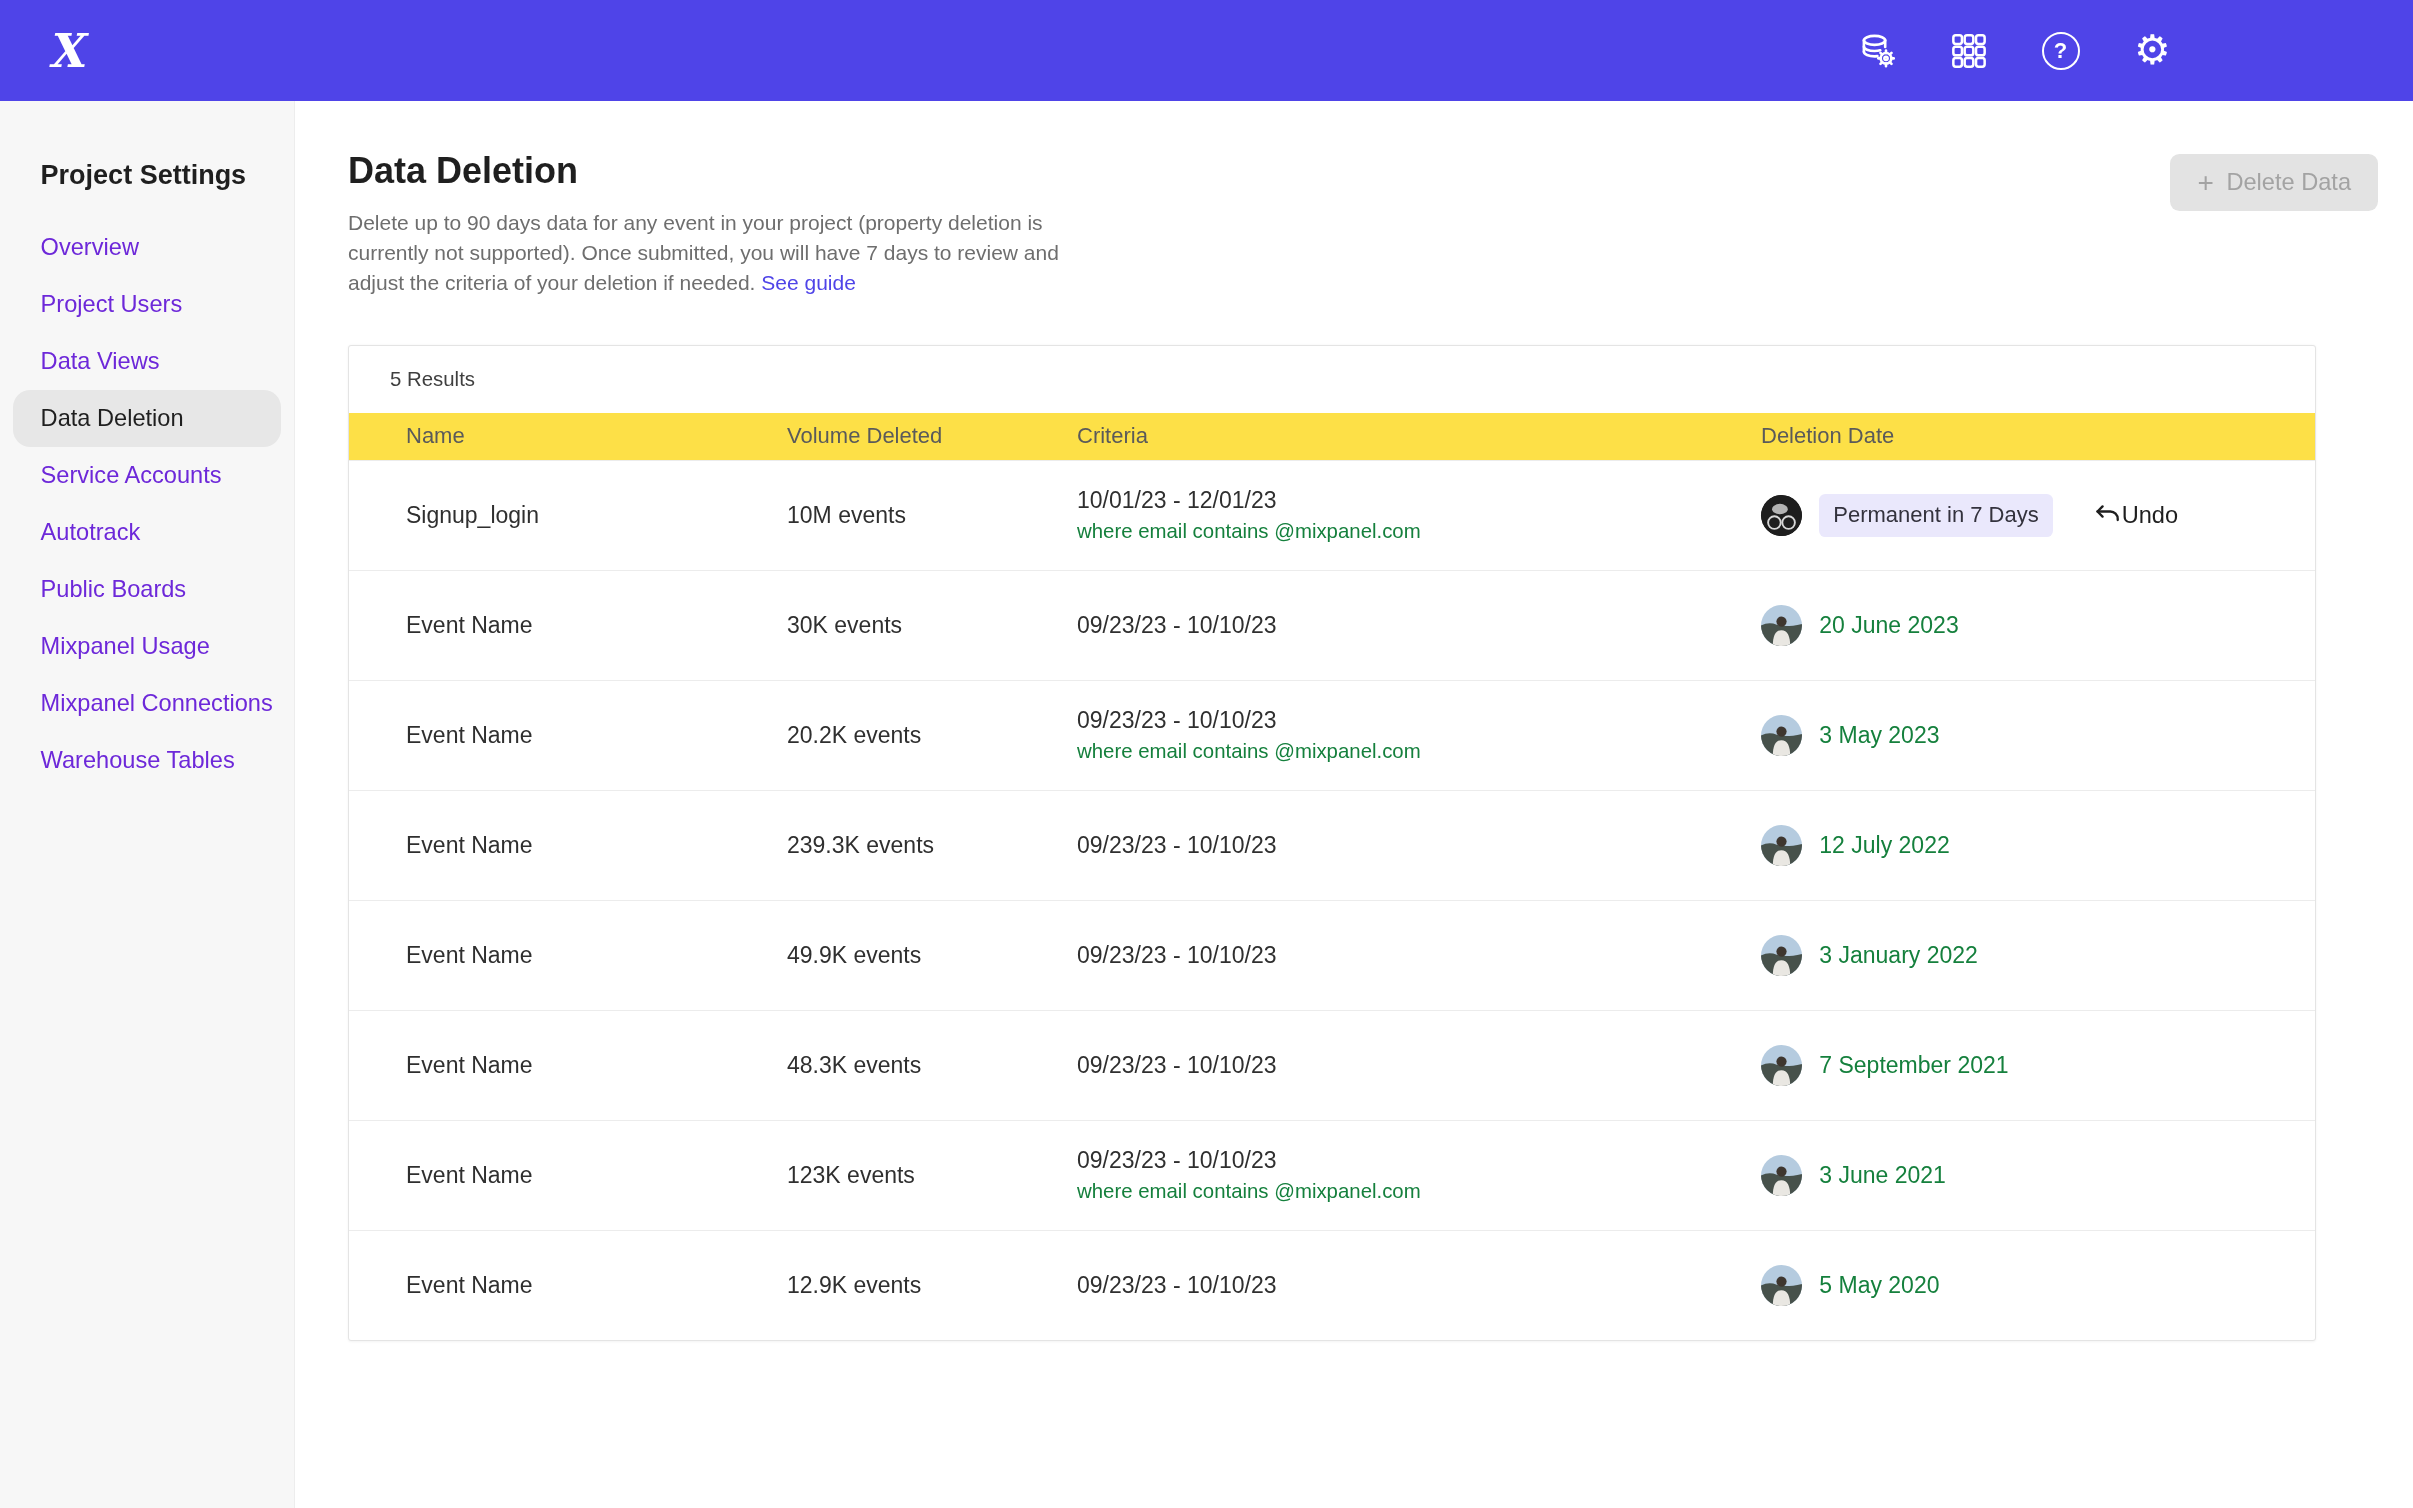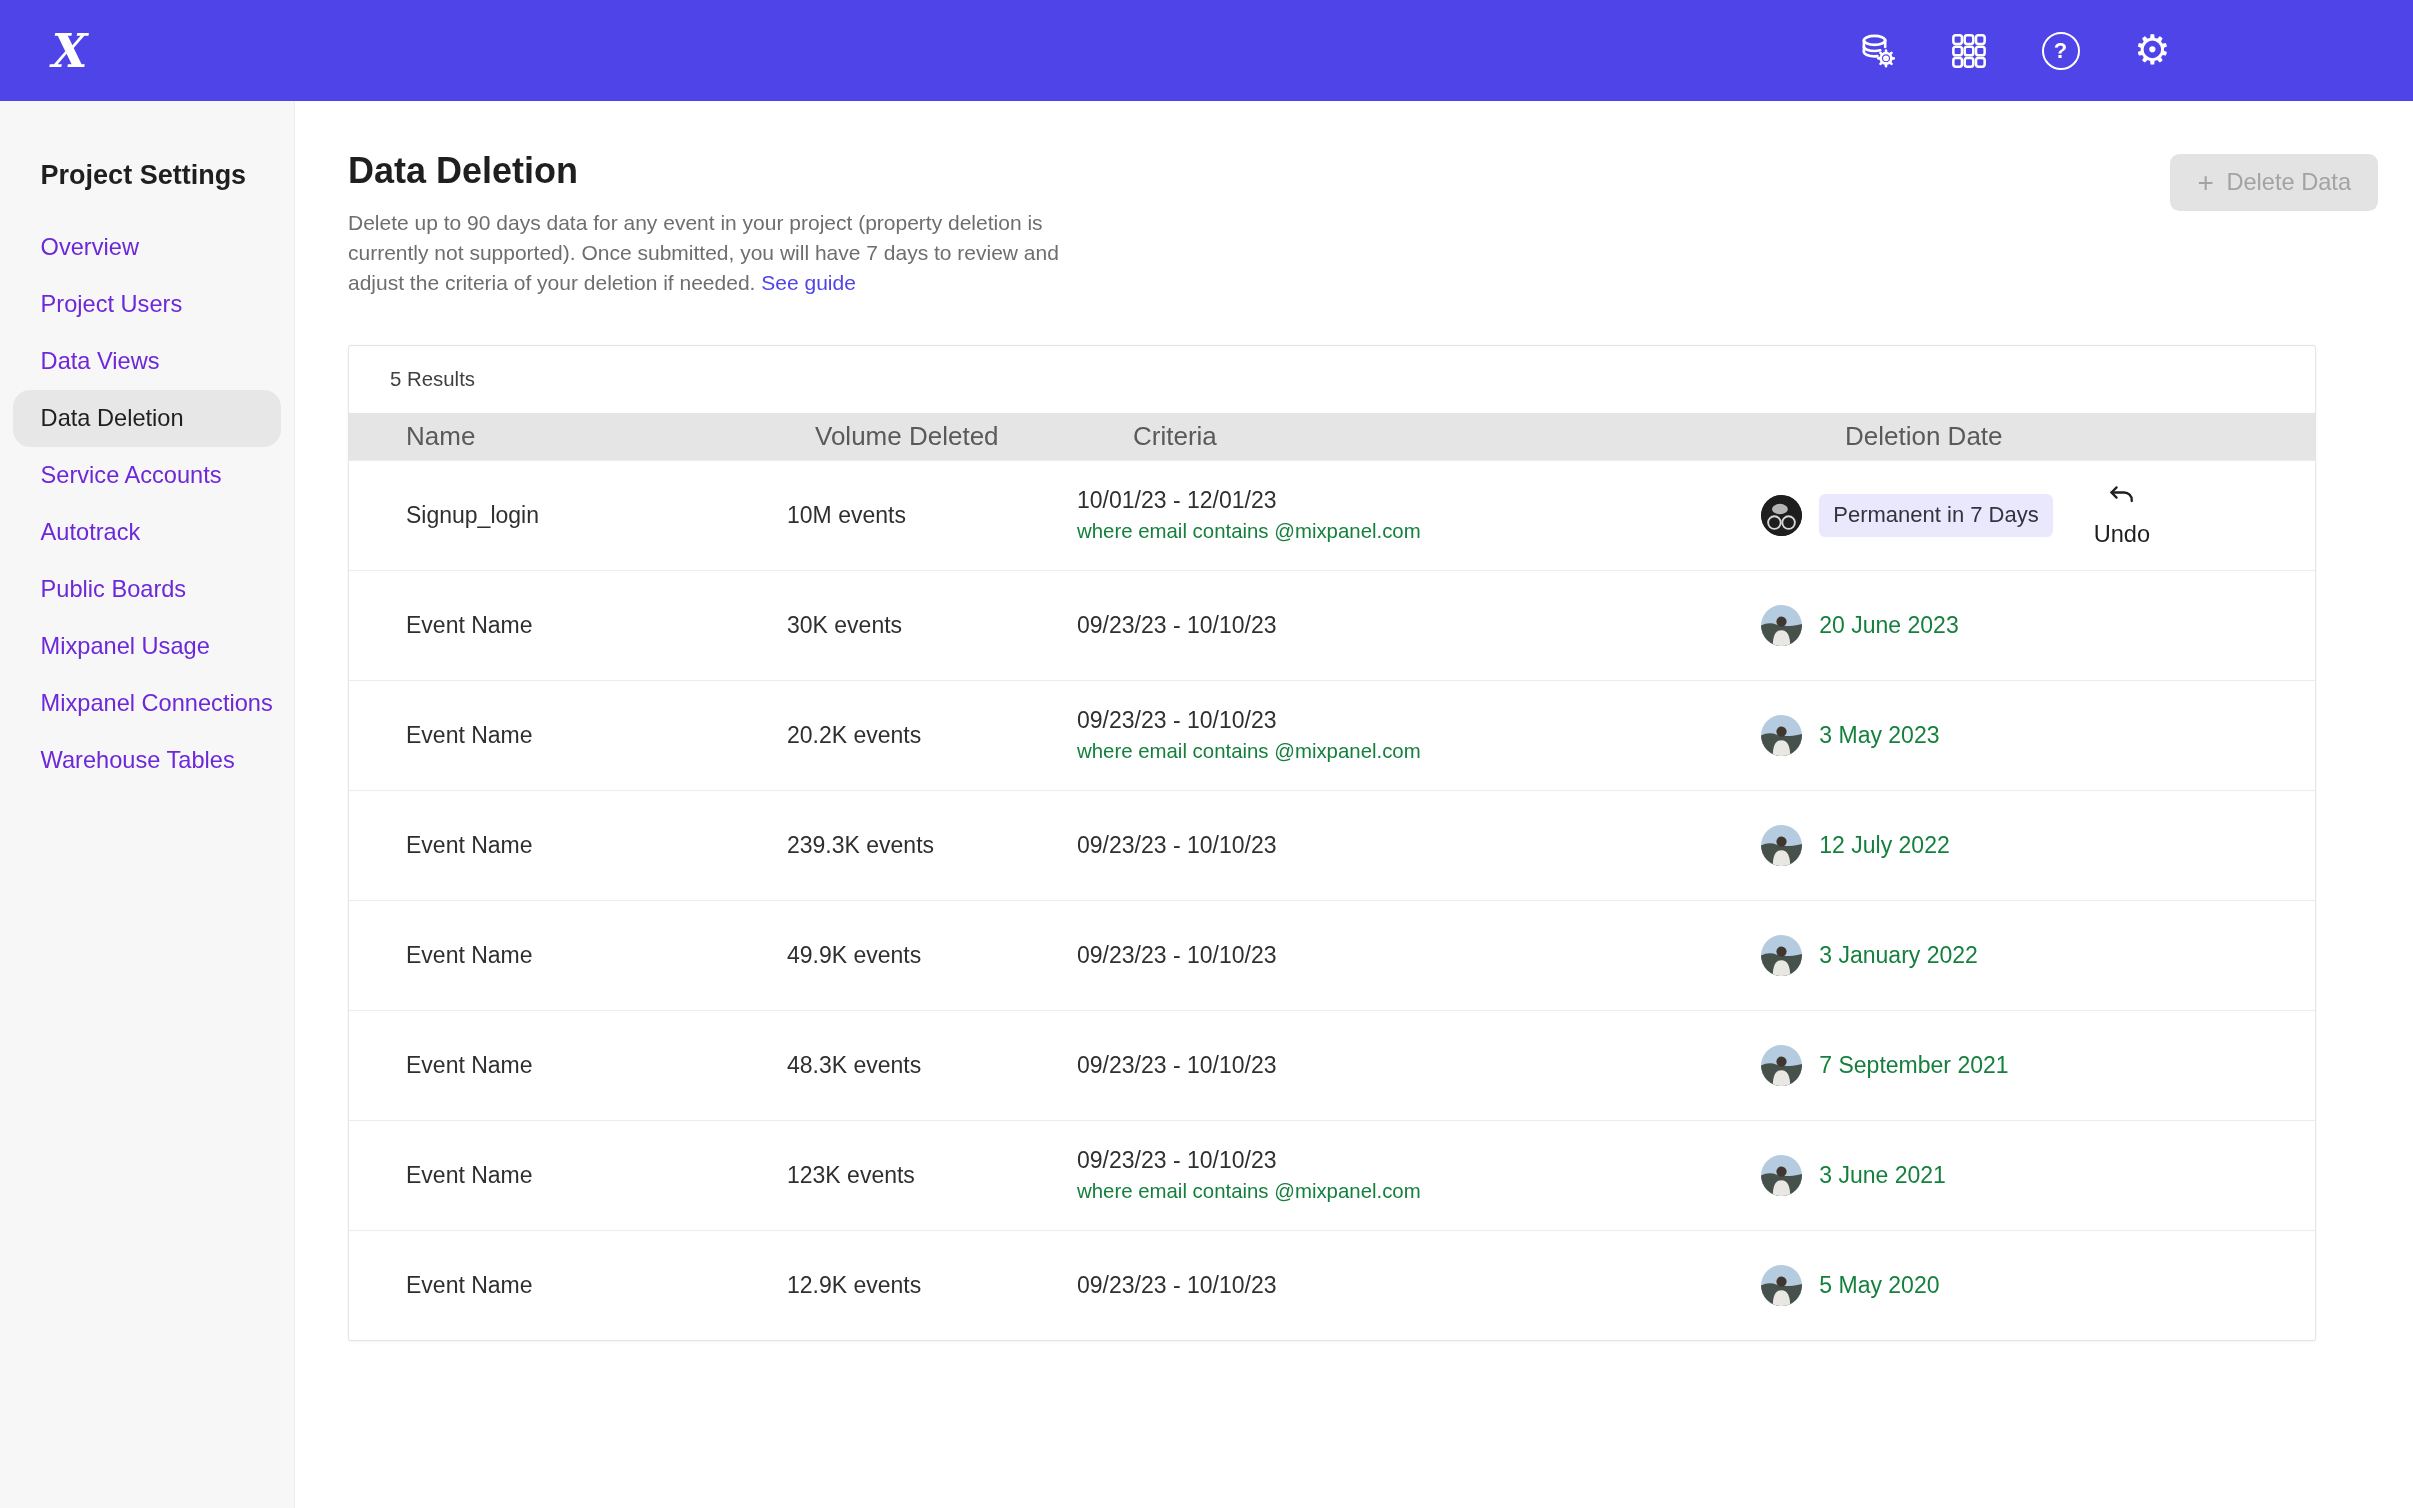--- a/index.html
+++ b/index.html
@@ -42,38 +42,38 @@
                 background:#e3e3e3; border:none; border-radius:9.4px; color:#a3a3a3;
                 font-size:23.6px; font-weight:500; font-family:inherit;
                 display:flex; align-items:center; gap:12.6px; cursor:not-allowed; }
   .delete-btn .plus { font-size:28px; font-weight:400; line-height:1; }
 
   
   .card { margin-top:47px; width:1968px; background:#fff; border:0.8px solid #e4e4e4;
           border-radius:3px; box-shadow:0 0.8px 2.4px rgba(0,0,0,.05); overflow:hidden; }
   .results-bar { height:67px; display:flex; align-items:center; padding:0 41px;
                  font-size:20.4px; color:#3f3f3f; }
-  .thead { background:#e5e5e5; height:47px; display:grid;
+  .thead { background:#fde047; height:47px; display:grid;
            grid-template-columns:381px 290px 684px 1fr; align-items:center;
-           padding-left:57px; font-size:26px; color:#5a5a5a;gap:28px; }
+           padding-left:57px; font-size:22px; color:#5a5a5a; }
   .trow { display:grid; grid-template-columns:381px 290px 684px 1fr; align-items:center;
           padding-left:57px; height:110px; border-top:0.8px solid #ececec; }
   .cell-name, .cell-volume { font-size:23px; color:#2f2f2f; }
   .cell-criteria .range { font-size:23px; color:#2f2f2f; }
   .cell-criteria .where { font-size:20.4px; color:#15803d; margin-top:6.3px; }
   .cell-criteria .where:empty { display:none; }
   .cell-date { display:flex; align-items:center; gap:17.3px; padding-right:126px; }
   .avatar { width:41px; height:41px; border-radius:50%; overflow:hidden; flex-shrink:0; }
   .avatar.dark { background:#1e1e1e; }
   .date-text { font-size:23px; color:#15803d; }
   .badge { background:#eae8fc; border-radius:6.3px; padding:8.6px 14px;
            font-size:22px; color:#33323d; white-space:nowrap; }
-  .undo { display:flex; align-items:center; gap:11px; margin-left:23.6px;
+  .undo { display:flex; align-items:center; margin-left:23.6px;
           font-size:23.6px; color:#1f1f1f; cursor:pointer; background:none; border:none;
-          font-family:inherit;flex-direction:column; }
+          font-family:inherit; }
   .undo svg { stroke:#1f1f1f; fill:none; stroke-width:3; stroke-linecap:round;
               stroke-linejoin:round; }
 </style>
 </head>
 <body>
 
 <header class="topbar">
   <div class="logo">X</div>
   <div class="topbar-icons">
     <div class="tb-icon">

